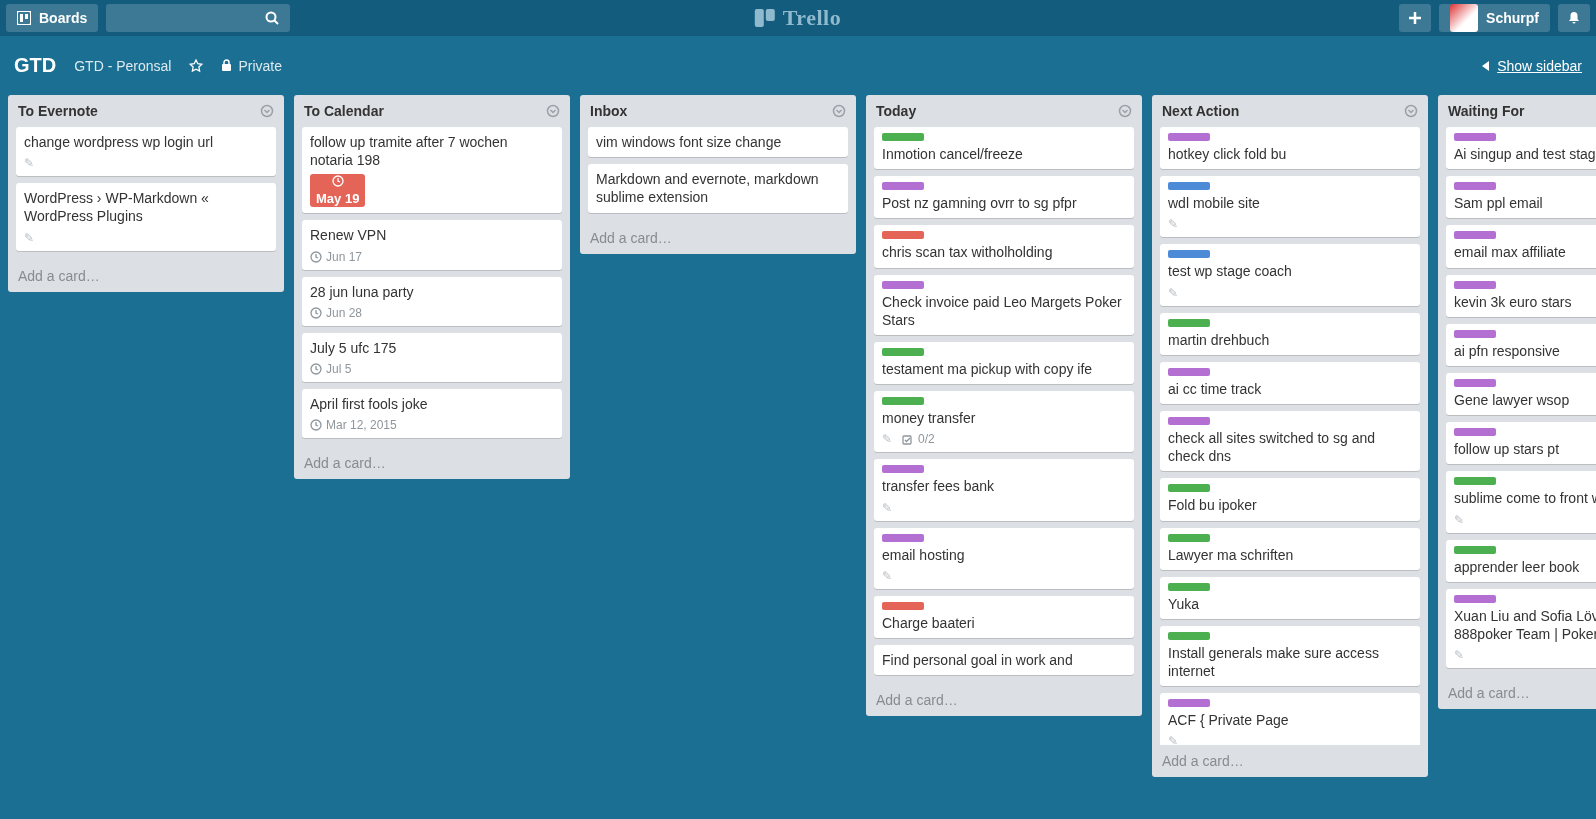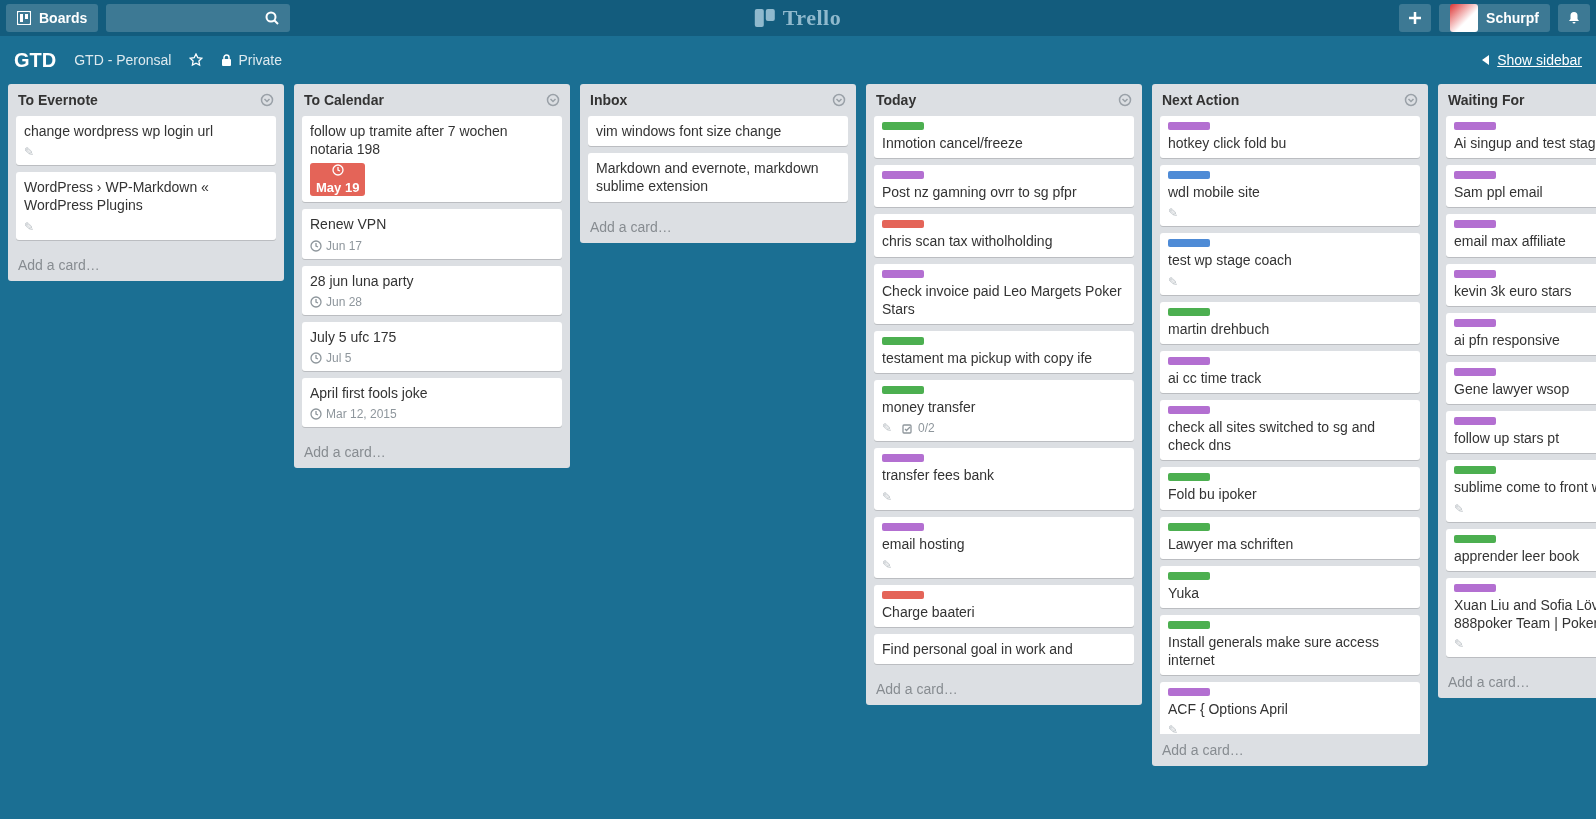--- a/index.html
+++ b/index.html
@@ -13,21 +13,21 @@
 .search { width: 184px; justify-content: flex-end; }
 .logo-wrap { position: absolute; left: 50%; transform: translateX(-50%); display: flex; align-items: center; gap: 6px; color: #8fb9cd; letter-spacing: .5px; font-family: "Brush Script MT", cursive; }
 .logo-text { font-size: 22px; font-weight: 700; text-align: center; }
 .logo-ico { width: 22px; height: 18px; display:flex; gap:2px; }
 .logo-ico span { width:9px; background:#8fb9cd; border-radius:2px; }
 .logo-ico span:first-child{height:18px;} .logo-ico span:last-child{height:12px;}
 .spacer { flex: 1; }
 .avatar { width: 28px; height: 28px; border-radius: 3px; background: linear-gradient(135deg,#d33,#fff 60%); }
 
 
-.board-header { height: 48px; display: flex; align-items: center; padding: 0 14px; gap: 18px; color: #fff; text-align: center; }
+.board-header { height: 59px; display: flex; align-items: center; padding: 0 14px; gap: 18px; color: #fff; text-align: center; }
 .board-name { font-size: 20px; font-weight: 700; }
 .bh-sub { color: rgba(255,255,255,.85); }
 .bh-link { text-decoration: underline; cursor: pointer; color:#fff; }
 .caret-left { display:inline-block; width:0;height:0;border-top:5px solid transparent;border-bottom:5px solid transparent;border-right:7px solid #fff; margin-right:4px; }
 
 
 .board-canvas { height: calc(100% - 84px); padding: 0 8px 16px; overflow-x: auto; overflow-y: hidden; white-space: nowrap; }
 .list { display: inline-block; vertical-align: top; width: 276px; background: #dcdfe3; border-radius: 3px; margin-right: 10px; max-height: calc(100% - 16px); white-space: normal; }
 .list-inner { display:flex; flex-direction:column; max-height:100%; }
 .list-head { padding: 8px 10px 4px; display:flex; align-items:center; }
@@ -403,21 +403,21 @@
           <div class="card">
             <div class="labels">
               <span class="label green"></span>
             </div>
             <div class="card-title">Install generals make sure access internet</div>
           </div>
           <div class="card">
             <div class="labels">
               <span class="label purple"></span>
             </div>
-            <div class="card-title">ACF { Options April</div>
+            <div class="card-title">ACF { Private Page</div>
             <div class="badges">
               <span class="badge pencil">✎</span>
             </div>
           </div>
         </div>
         <div class="add-card">Add a card…</div>
       </div></div><div class="list"><div class="list-inner">
         <div class="list-head">
           <span class="list-title">Waiting For</span>
         </div>

